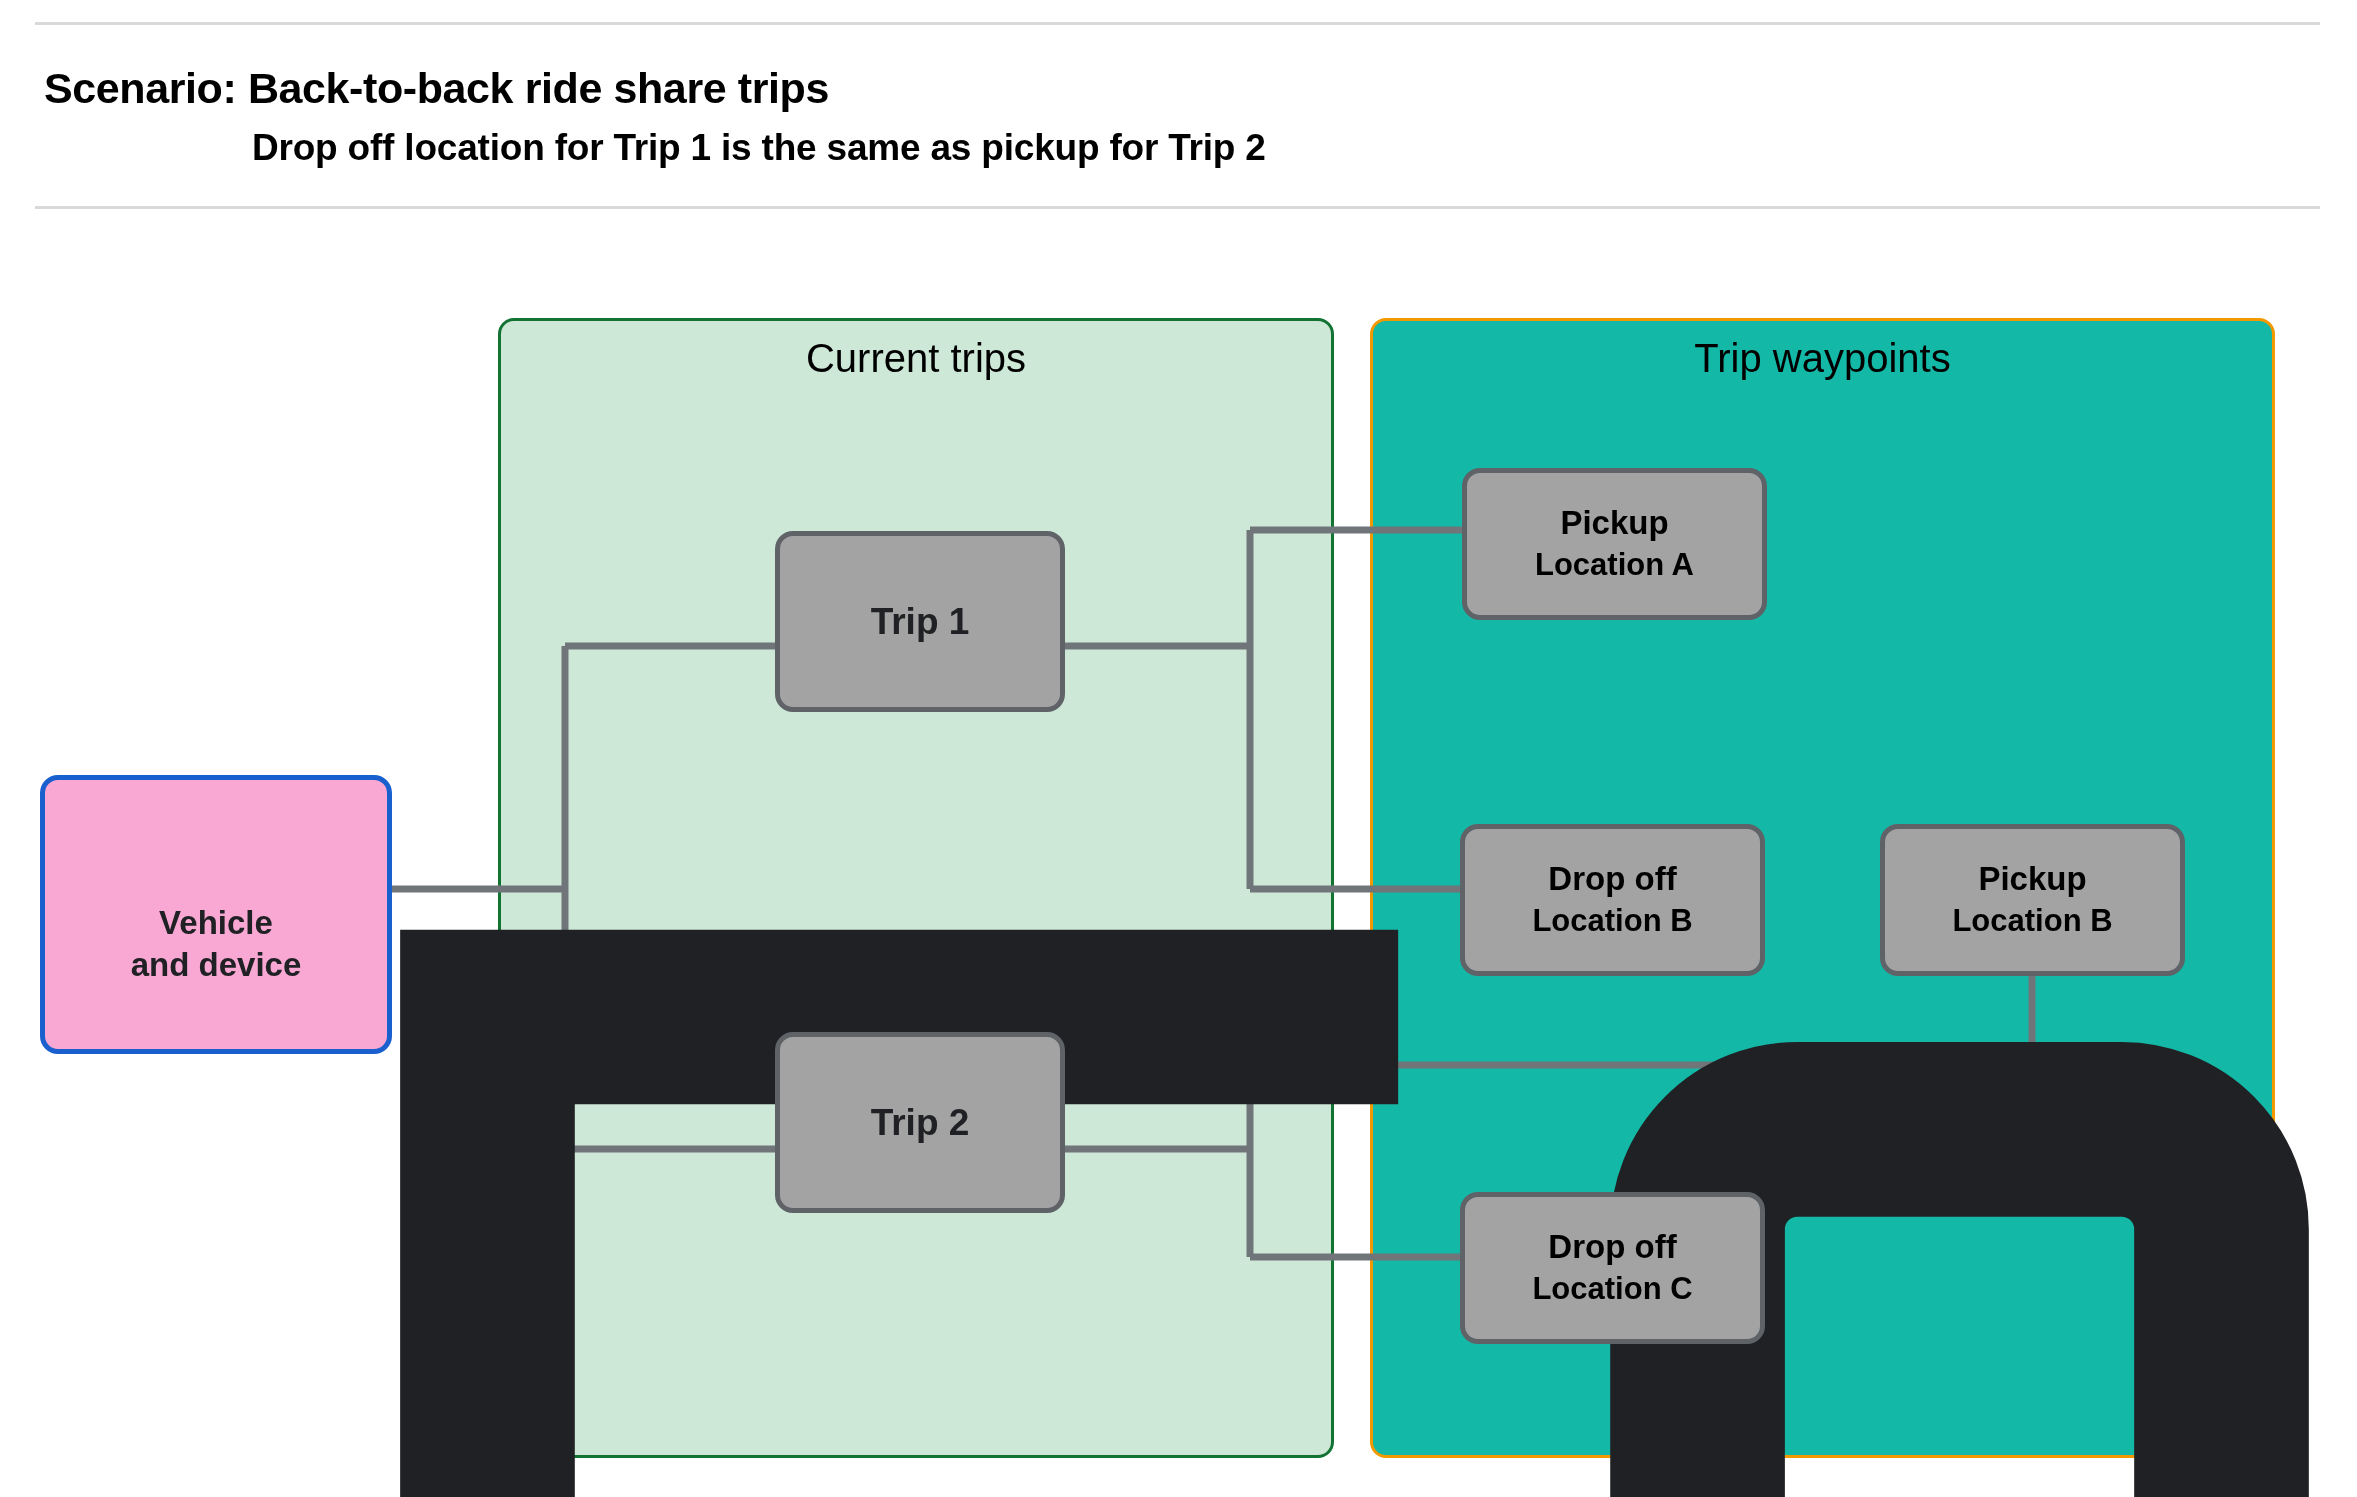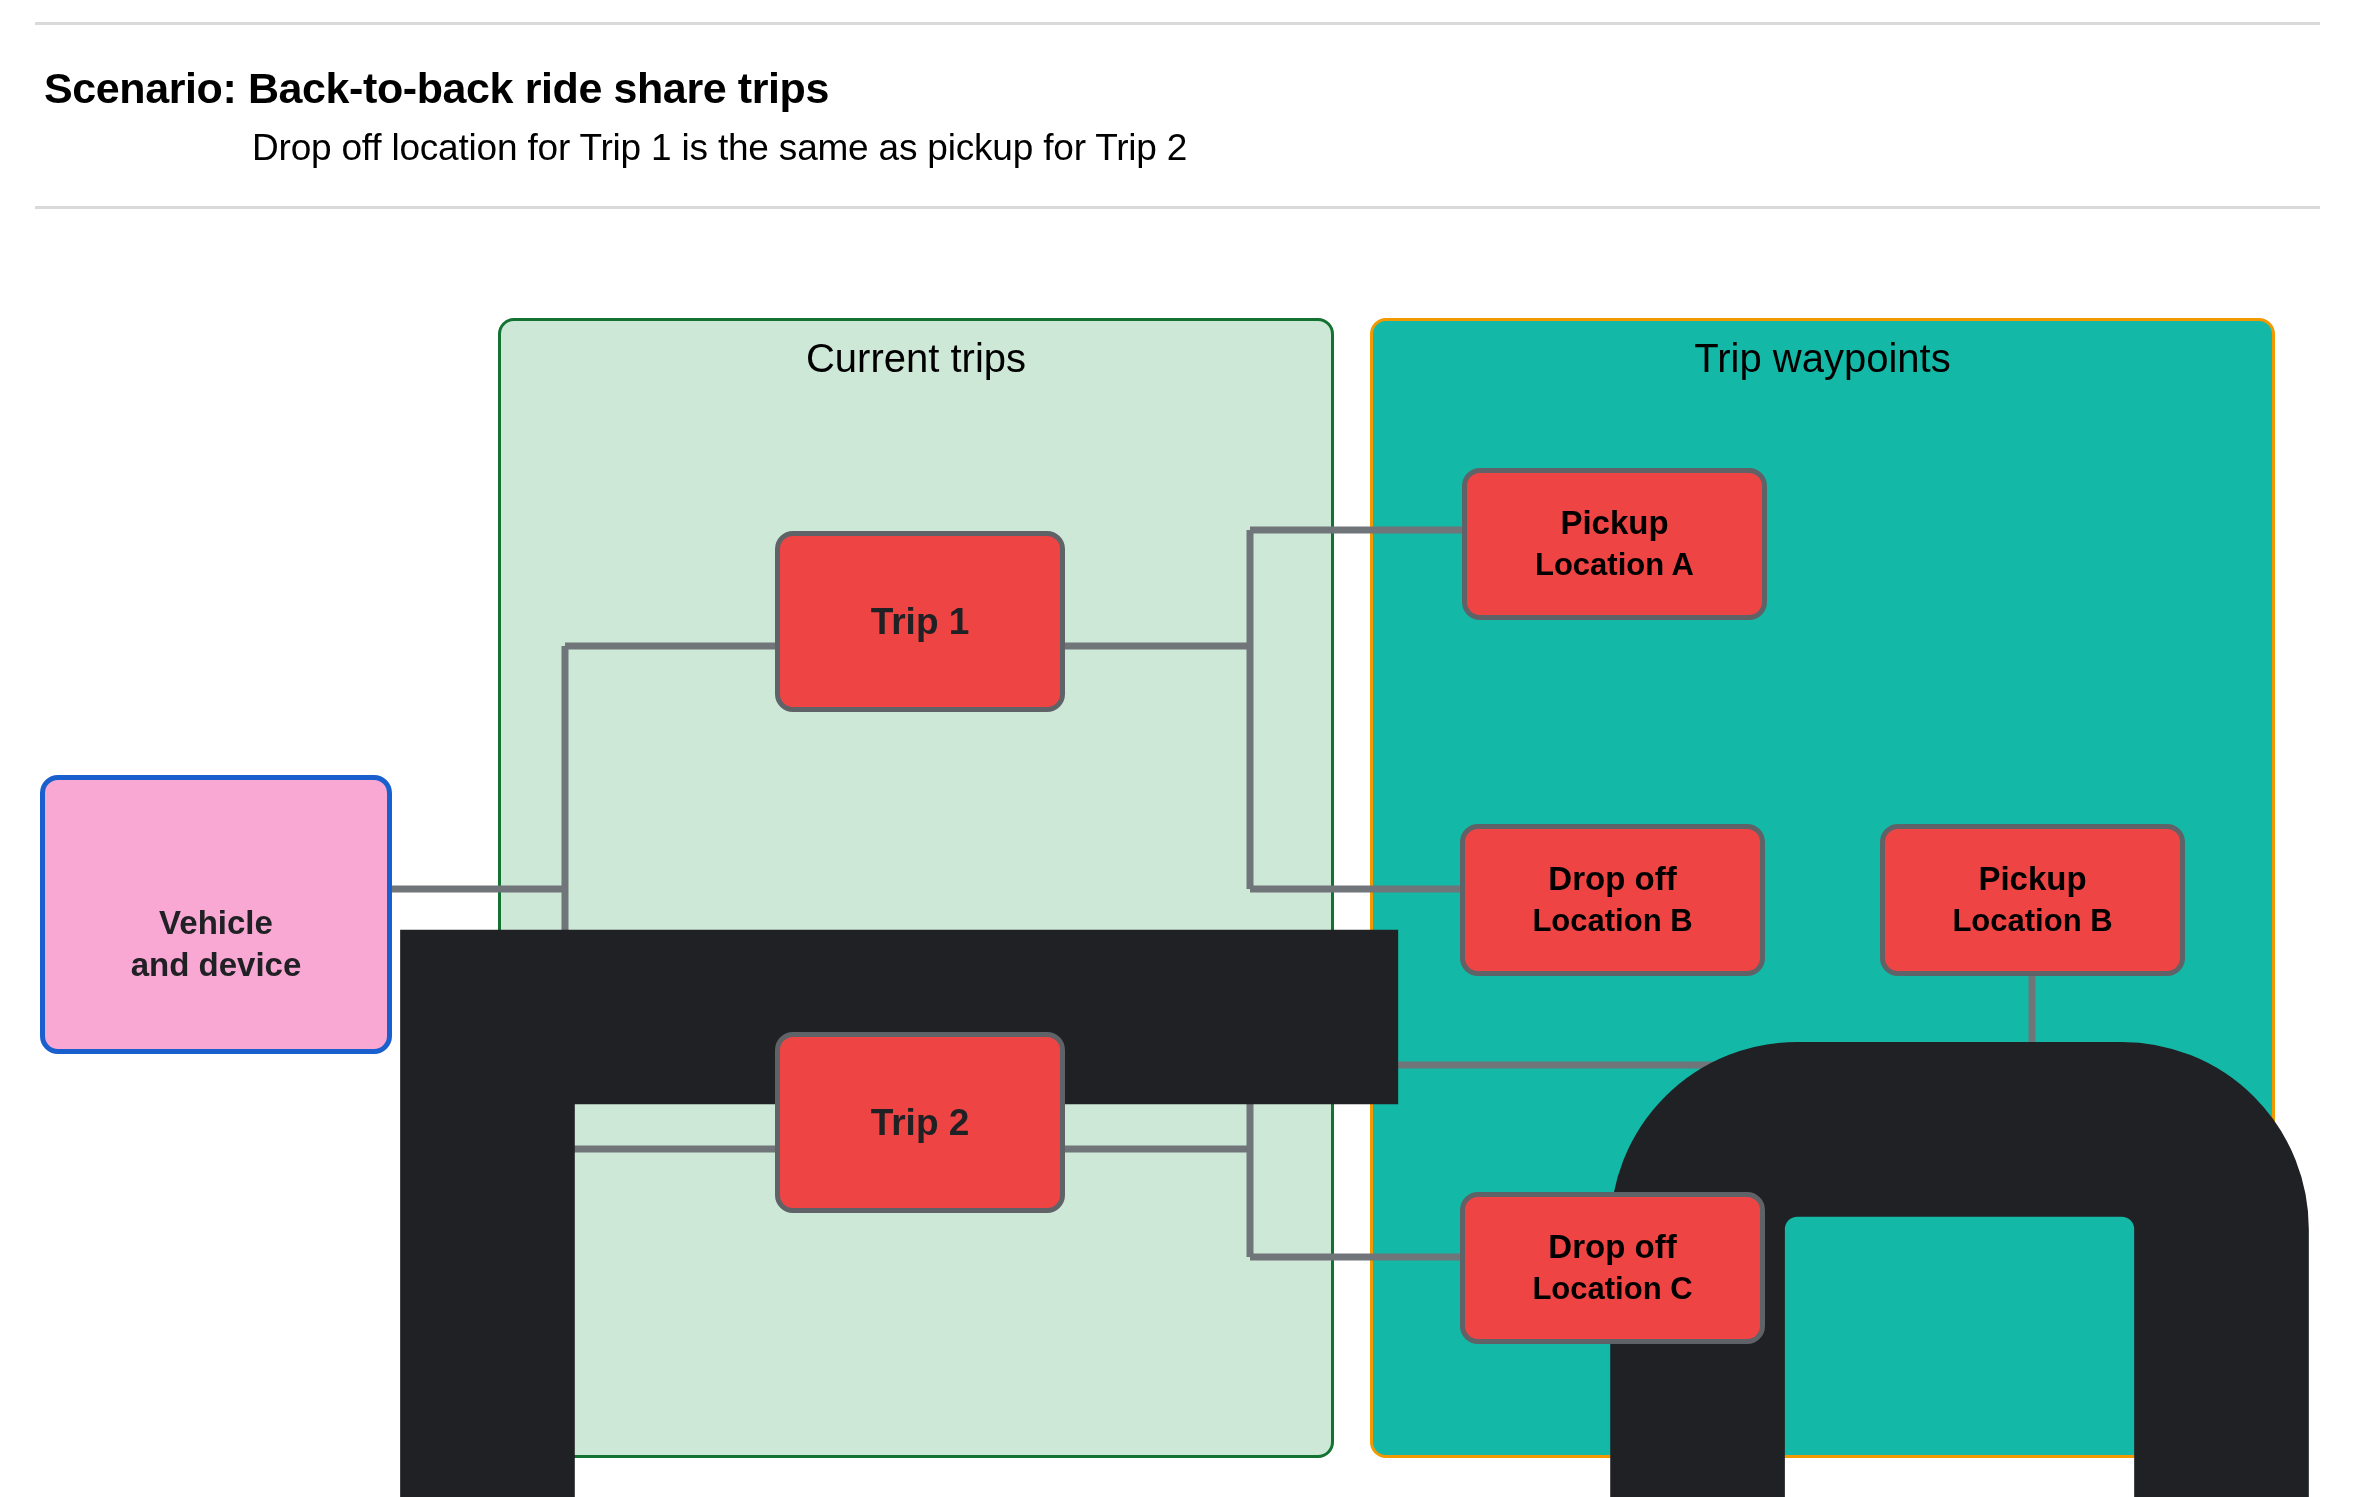--- a/index.html
+++ b/index.html
@@ -41,21 +41,21 @@
     font-weight: 700;
     letter-spacing: -0.4px;
     white-space: nowrap;
     color: #000000;
   }
   #scenario-subtitle {
     position: absolute;
     left: 252px;
     top: 127px;
     font-size: 37px;
-    font-weight: 400;
+    font-weight: 700;
     letter-spacing: -0.2px;
     white-space: nowrap;
     color: #000000;
   }
 
   
   #diagram {
     position: absolute;
     left: 0;
     top: 0;
@@ -99,21 +99,21 @@
     text-align: center;
     font-size: 40px;
     font-weight: 400;
     color: #000000;
   }
 
   
   .node {
     position: absolute;
     box-sizing: border-box;
-    background: #ef4444;
+    background: #a3a3a3;
     border: 5px solid #5f6368;
     border-radius: 18px;
     display: flex;
     flex-direction: column;
     align-items: center;
     justify-content: center;
   }
 
   #node-vehicle {
     left: 40px;

